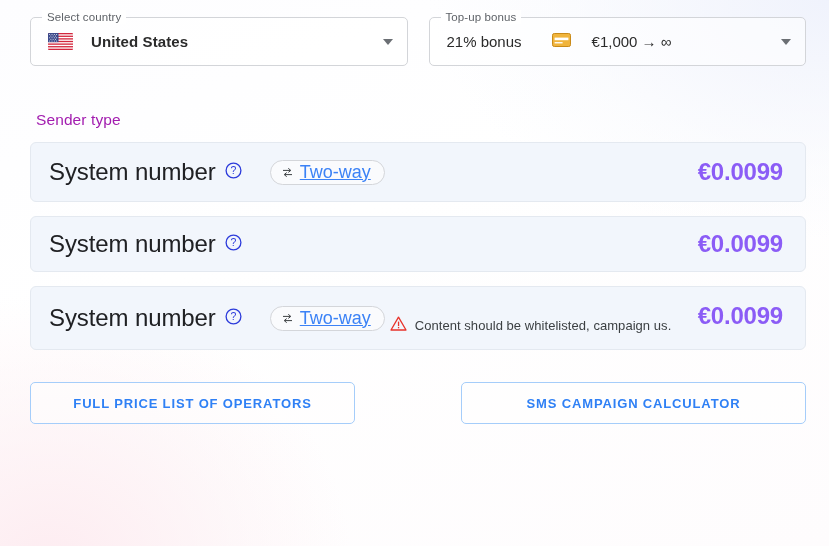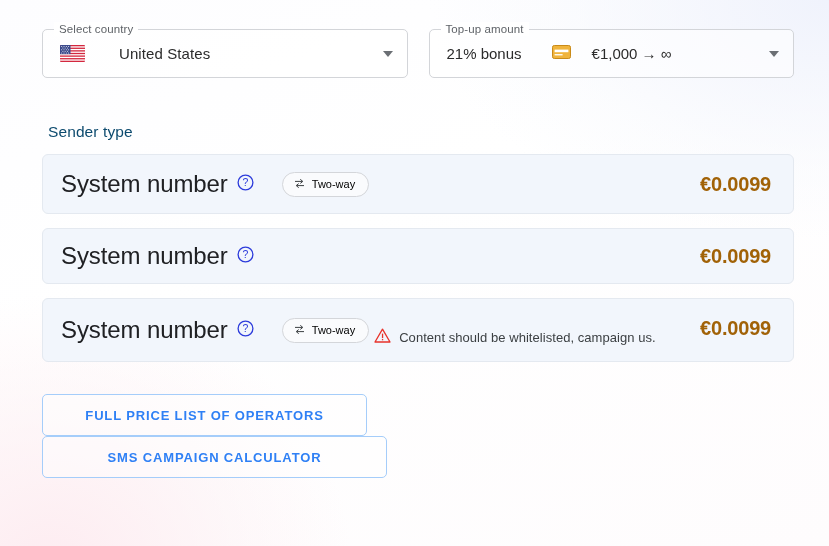--- a/index.html
+++ b/index.html
@@ -16,21 +16,21 @@
       radial-gradient(ellipse 500px 300px at 100% 0%, rgba(239,242,252,0.95) 0%, rgba(246,248,253,0.4) 55%, rgba(255,255,255,0) 80%),
       linear-gradient(160deg, #fdfdff 0%, #ffffff 40%, #fefcfd 100%);
     color: #202124;
     overflow: hidden;
   }
 
   .page {
     position: relative;
     width: 829px;
     height: 536px;
-    padding: 12px;
+    padding: 0;
   }
 
   
   .selector-row {
     display: flex;
     gap: 21px;
     padding: 17px 23px 0 30px;
   }
 
   .field {
@@ -68,21 +68,21 @@
     display: block;
   }
 
   .field-value {
     font-size: 15px;
     color: #2b2b2b;
     letter-spacing: 0.1px;
     white-space: nowrap;
   }
 
-  .country-value { margin-left: 34px; }
+  .country-value { margin-left: 18px; font-weight: bold; }
 
   .topup-value {
     display: flex;
     align-items: center;
     gap: 12px;
     font-size: 15px;
     color: #2b2b2b;
     white-space: nowrap;
   }
   .topup-bonus { margin-right: 18px; }
@@ -103,21 +103,21 @@
   
   .table-header {
     display: flex;
     justify-content: space-between;
     align-items: baseline;
     padding: 0 30px 0 36px;
     margin-top: 45px;
   }
   .th {
     font-size: 15.5px;
-    color: #0c4a6e;
+    color: #a21caf;
     letter-spacing: 0.1px;
   }
 
   
   .cards { padding: 0 23px 0 30px; margin-top: 13px; }
 
   .card {
     background: #f2f6fc;
     border: 1px solid #e4e9f0;
     border-radius: 6px;
@@ -149,61 +149,61 @@
   .chip {
     margin-left: 28px;
     height: 25px;
     border: 1px solid #d4d6da;
     border-radius: 13px;
     background: #fafbfd;
     display: inline-flex;
     align-items: center;
     gap: 6px;
     padding: 0 13px 0 10px;
-    font-size: 11px;
-    color: #000000;
+    font-size: 18px;
+    color: #3b82f6;
     white-space: nowrap;
     cursor: pointer;
+    text-decoration: underline;
   }
   .chip-icon { display: block; flex: 0 0 auto; }
 
   .note-row {
     display: flex;
     align-items: center;
     gap: 8px;
     margin-top: 15px;
     padding-left: 5px;
   }
   .warn-icon { display: block; flex: 0 0 auto; }
   .note-text {
     font-size: 13px;
     color: #3c4043;
     letter-spacing: 0.05px;
     white-space: nowrap;
   }
 
   .price {
-    font-size: 20px;
+    font-size: 24px;
     font-weight: 700;
-    color: #a16207;
+    color: #8b5cf6;
     line-height: 30px;
     letter-spacing: -0.2px;
     white-space: nowrap;
     flex: 0 0 auto;
     margin-left: 31px;
   }
 
   
   .actions {
     display: flex;
-    gap: 0;
+    gap: 8px;
     justify-content: space-between;
     padding: 0 23px 0 30px;
     margin-top: 32px;
-    flex-direction: column;
   }
 
   .btn-outline {
     width: 325px;
     height: 42px;
     border: 1px solid #a5cdfa;
     border-radius: 5px;
     background: rgba(255,255,255,0.45);
     color: #2f80f5;
     font-family: "Liberation Sans", sans-serif;
@@ -260,21 +260,21 @@
             <circle cx="6.3" cy="7.9" r="0.5"></circle>
               <circle cx="8.6" cy="7.9" r="0.5"></circle>
           </g>
         </svg>
       </span>
       <span class="field-value country-value">United States</span>
       <span class="caret"></span>
     </div>
 
     <div class="field">
-      <span class="field-legend">Top-up amount</span>
+      <span class="field-legend">Top-up bonus</span>
       <span class="topup-value">
         <span class="topup-bonus">21% bonus</span>
         <span class="card-icon">
           <svg width="19" height="14" viewBox="0 0 19 14">
             <rect x="0.5" y="0.5" width="18" height="13" rx="1.8" fill="#f0b43c" stroke="#c98a18" stroke-width="1"></rect>
             <rect x="2.6" y="4.6" width="13.8" height="2.6" fill="#ffffff"></rect>
             <rect x="2.6" y="9.1" width="8" height="1.3" fill="#ffffff"></rect>
           </svg>
         </span>
         <span class="topup-range">€1,000 → ∞</span>

